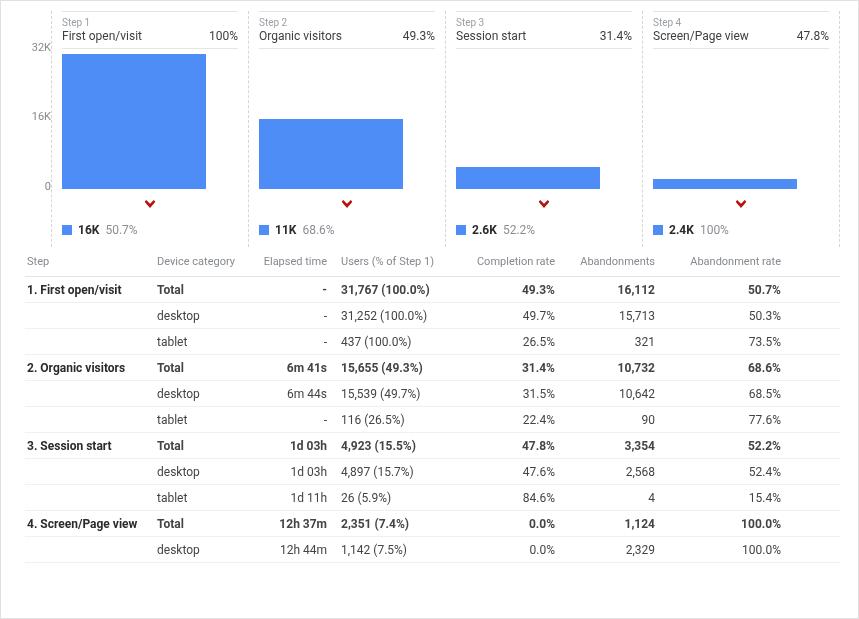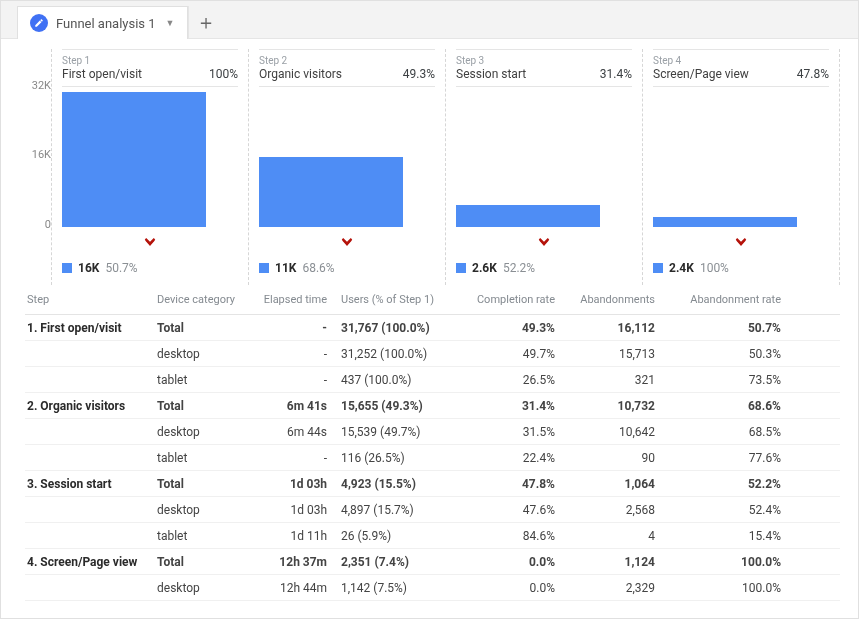--- a/index.html
+++ b/index.html
@@ -51,32 +51,20 @@
   .c-aban { width:100px; text-align:right; padding-right:14px;}
   .c-rate { width:118px; text-align:right; padding-right:6px;}
   .row .c-step { font-weight:700; color:#2b2b2b;}
   .row.sub .c-step { font-weight:400; }
 </style>
 </head>
 <body>
 
 <div class="frame">
 
-  <div class="tabbar">
-    <div class="tab">
-      <span class="circle">
-        <svg viewBox="0 0 24 24">
-            <path fill="#fff" d="M3 17.25V21h3.75L17.81 9.94l-3.75-3.75L3 17.25zM20.71 7.04a1 1 0 0 0 0-1.41l-2.34-2.34a1 1 0 0 0-1.41 0l-1.83 1.83 3.75 3.75 1.83-1.83z"></path>
-          </svg>
-      </span>
-      <span>Funnel analysis 1</span>
-      <span class="caret">▼</span>
-    </div>
-    <div class="addtab" title="Add">＋</div>
-  </div>
 
   <div class="chart-wrap">
     <div class="yaxis">
       <span class="ytick t2">32K</span>
       <span class="ytick t1">16K</span>
       <span class="ytick t0">0</span>
     </div>
     <div class="cols" id="cols">
         <div class="col">
       <div class="hdr">
@@ -241,21 +229,21 @@
       <div class="c-comp">22.4%</div>
       <div class="c-aban">90</div>
       <div class="c-rate">77.6%</div>
     </div>
         <div class="row total ">
       <div class="c-step">3. Session start</div>
       <div class="c-dev">Total</div>
       <div class="c-et">1d 03h</div>
       <div class="c-users">4,923 (15.5%)</div>
       <div class="c-comp">47.8%</div>
-      <div class="c-aban">1,064</div>
+      <div class="c-aban">3,354</div>
       <div class="c-rate">52.2%</div>
     </div>
         <div class="row  sub">
       <div class="c-step"></div>
       <div class="c-dev">desktop</div>
       <div class="c-et">1d 03h</div>
       <div class="c-users">4,897 (15.7%)</div>
       <div class="c-comp">47.6%</div>
       <div class="c-aban">2,568</div>
       <div class="c-rate">52.4%</div>

